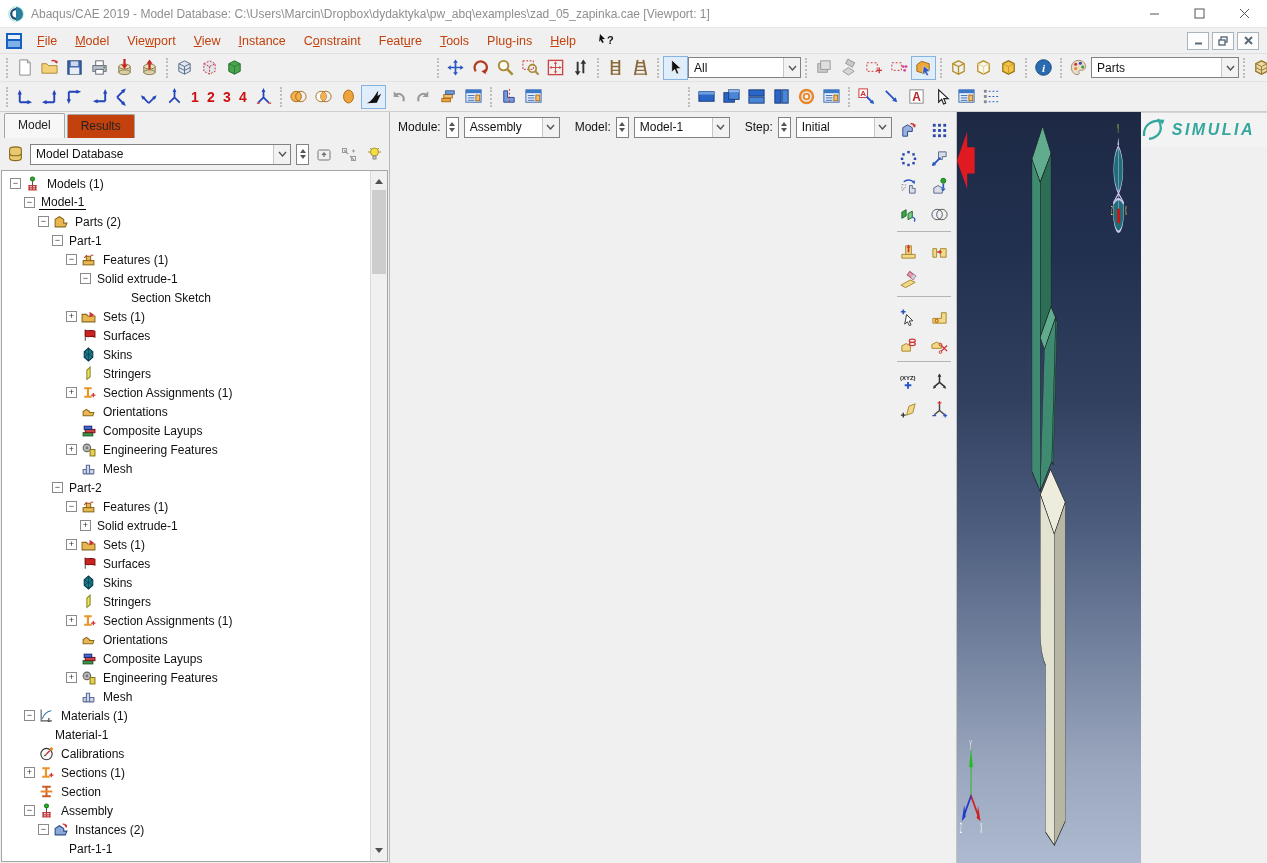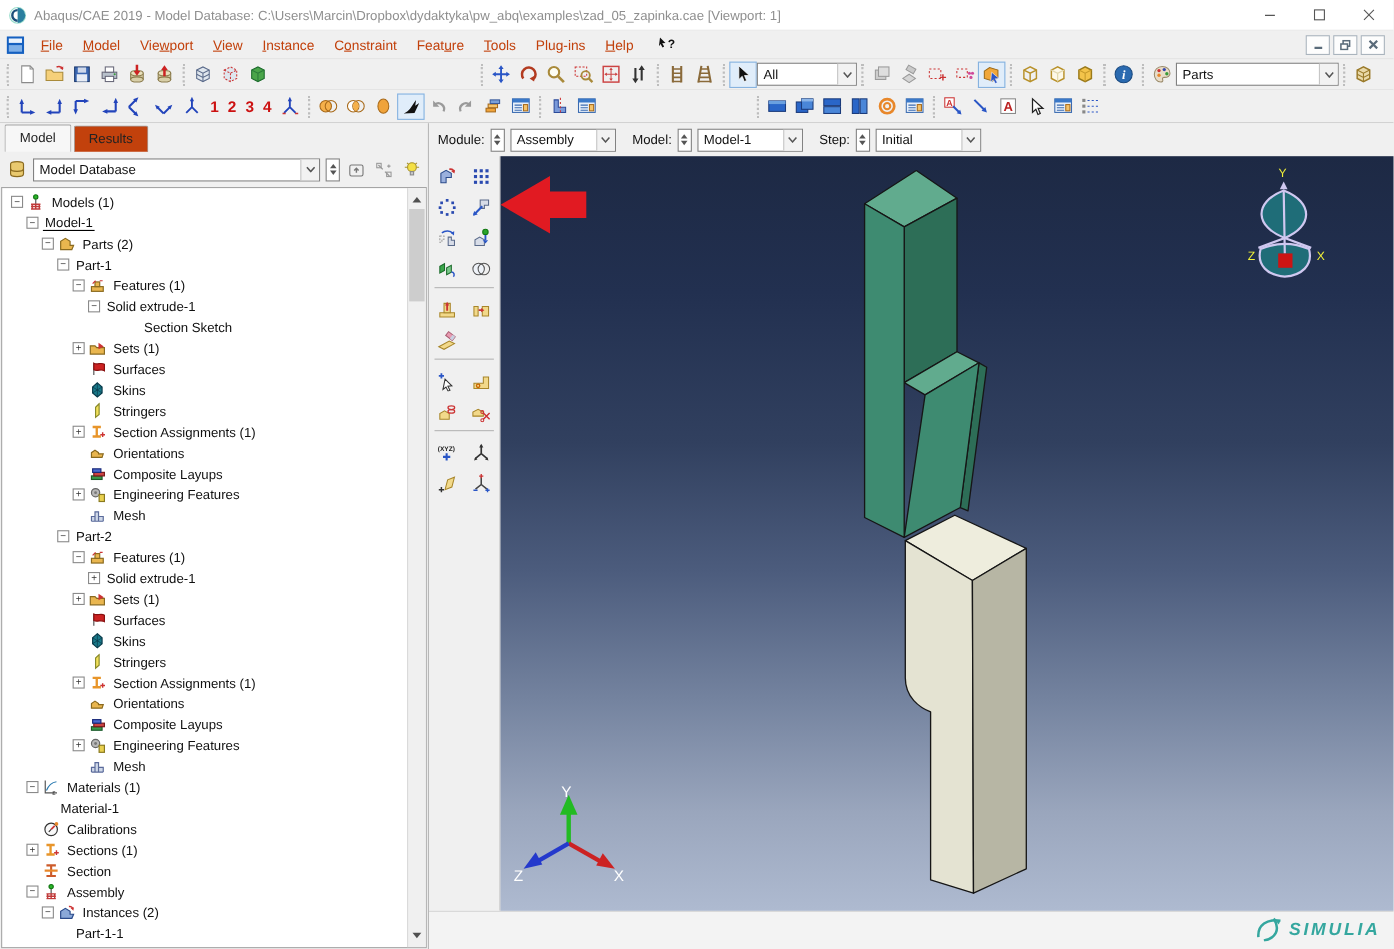--- a/index.html
+++ b/index.html
@@ -45,21 +45,21 @@
   .noexp{width:15px;flex:none}
   .ticon{width:16px;height:15px;flex:none;margin-right:4px;display:flex;align-items:center}
   .tlabel{padding:0 2px}
   .tlabel.u{border-bottom:1.5px solid #000}
   .sb{position:absolute;right:0;top:0;bottom:0;width:17px;background:#f0f0f0;border-left:1px solid #dadada}
   .sb-btn{height:17px;display:flex;align-items:center;justify-content:center}
   .sb-btn.bottom{position:absolute;bottom:0;left:0;right:0}
   .sb-thumb{position:absolute;left:1px;right:1px;top:19px;height:84px;background:#cdcdcd}
   .arrow-up{width:0;height:0;border:4px solid transparent;border-bottom:5px solid #505050}
   .arrow-dn{width:0;height:0;border:4px solid transparent;border-top:5px solid #505050}
-  .right{flex:1;display:flex;flex-direction:column;min-width:0}
+  .right{flex:1;display:flex;flex-direction:row;min-width:0}
   .modbar{height:30px;display:flex;align-items:center;gap:5px;padding-left:8px;background:#f0f0f0;flex:none;font-size:12px;color:#111}
   .modbar .lbl{margin-left:10px}
   .modbar .lbl:first-child{margin-left:0}
   .mod-select{width:96px}
   .work{flex:1;display:flex;min-height:0}
   .toolbox{width:65px;flex:none;background:#f0f0f0;padding-top:5px;border-right:1px solid #c4c4c4}
   .tbx-row{display:flex;justify-content:center;gap:3px;margin-bottom:2px}
   .tbx-btn{width:28px;height:26px;display:flex;align-items:center;justify-content:center}
   .tbx-sep{height:1px;background:#b5b5b5;margin:4px 5px 6px}
   .viewport{flex:1;position:relative;min-width:0;
@@ -272,21 +272,21 @@
         </svg>
       </span>
     </span>
     <span class="tb-group">
       <span class="grip"></span>
       <span class="tb-btn pressed">
         <svg width="19" height="19" viewBox="0 0 20 20">
           <path d="M6 2v13l3.2-3 2 5 2.2-1-2-4.8H16z" fill="#111" stroke="#fff" stroke-width=".7"></path>
         </svg>
       </span>
-      <span class="combo" style="width: 91px;">
+      <span class="combo" style="width: 113px;">
         <span class="val">All</span>
         <span class="chev">
           <svg width="9" height="6" viewBox="0 0 9 6">
             <path d="M1 1l3.5 4L8 1" fill="none" stroke="#555" stroke-width="1.4"></path>
           </svg>
         </span>
       </span>
     </span>
     <span class="tb-group">
       <span class="grip"></span>

